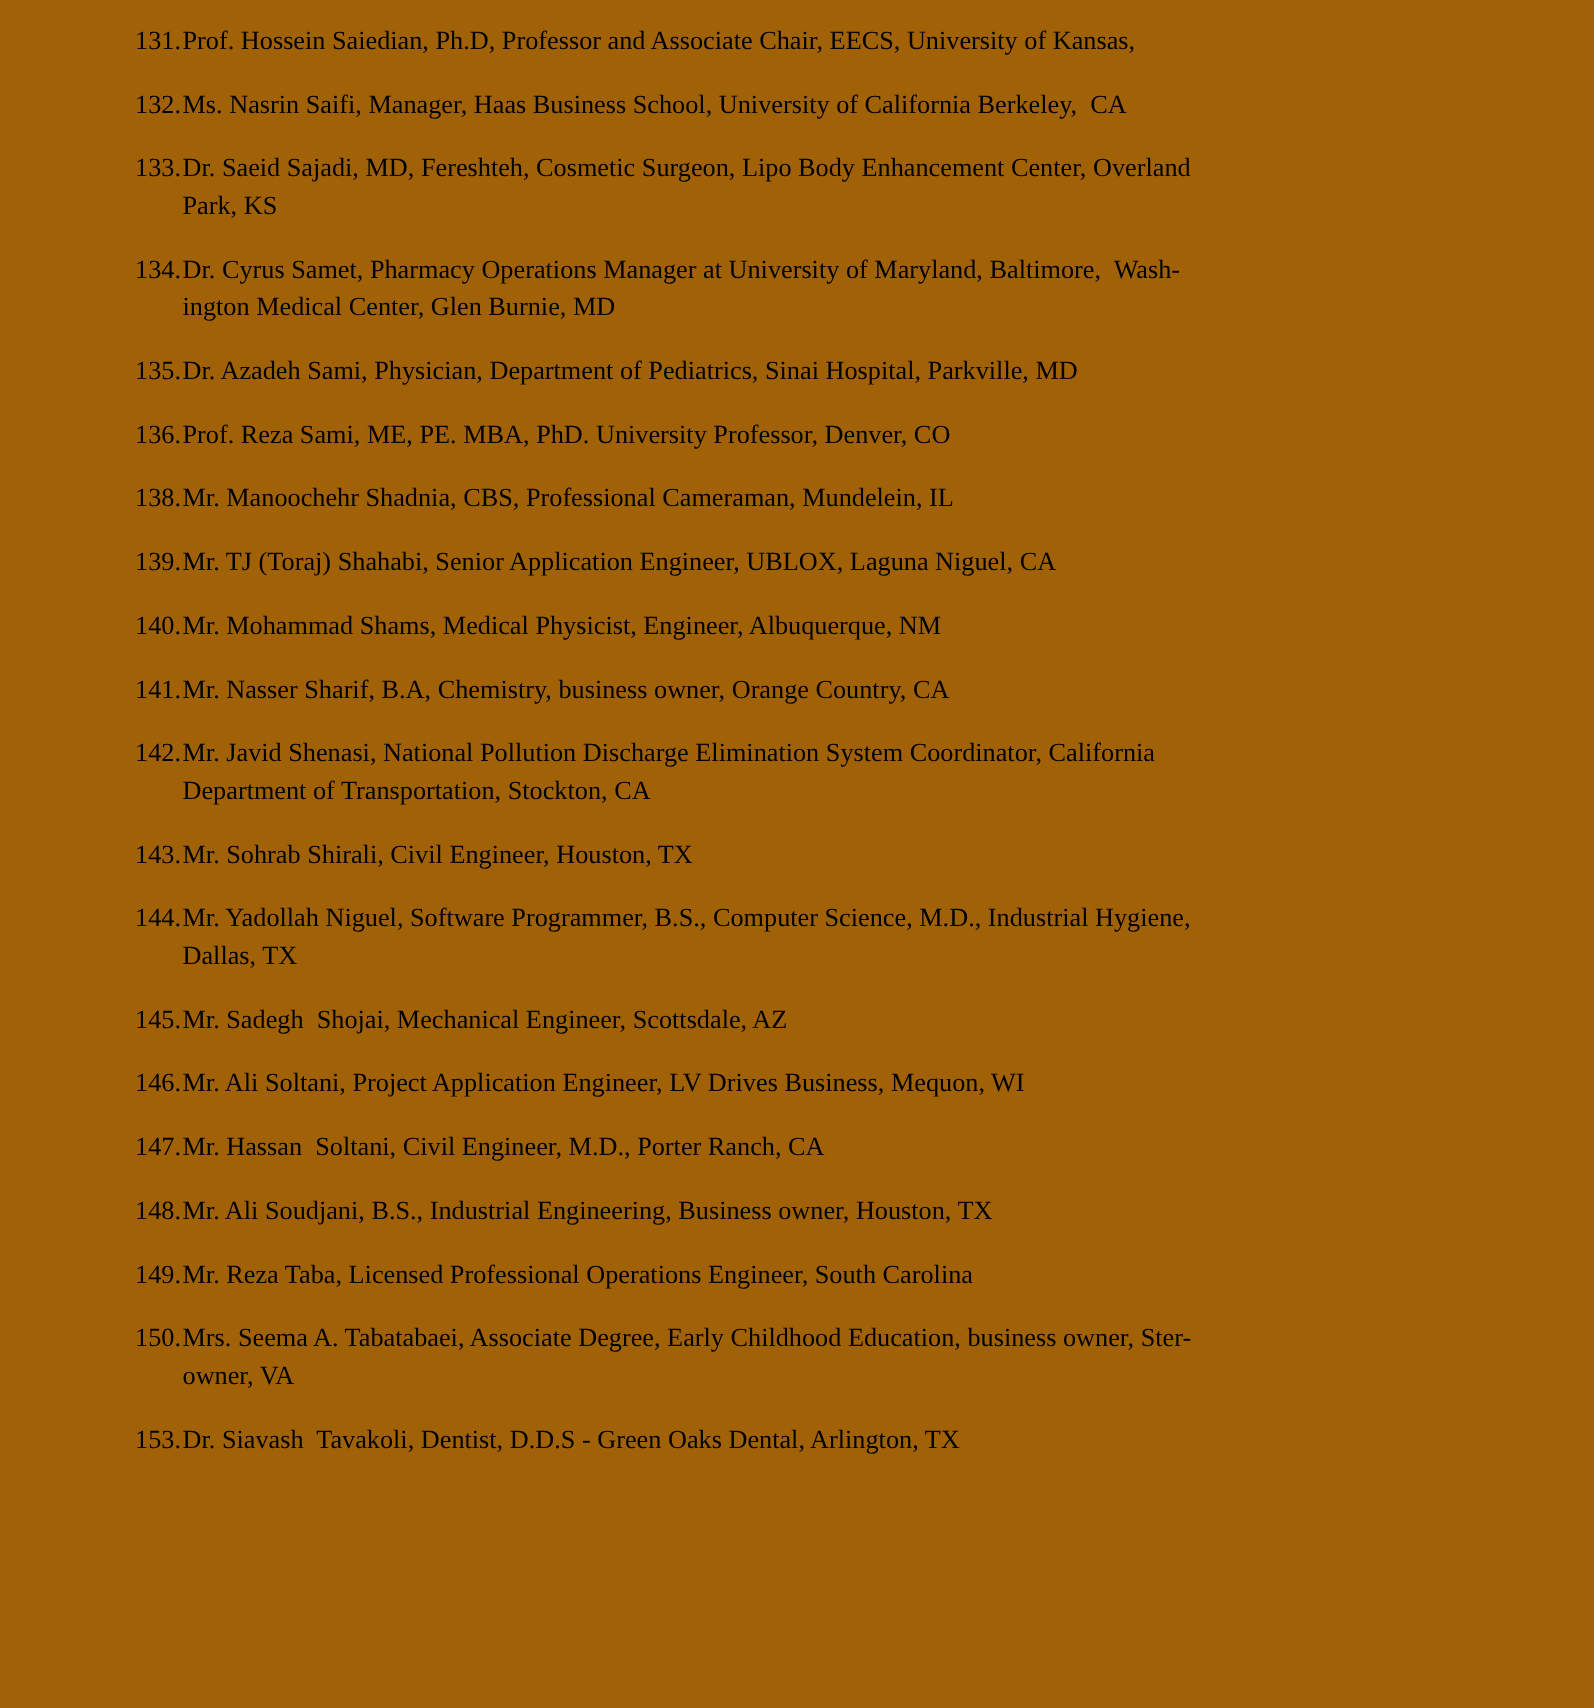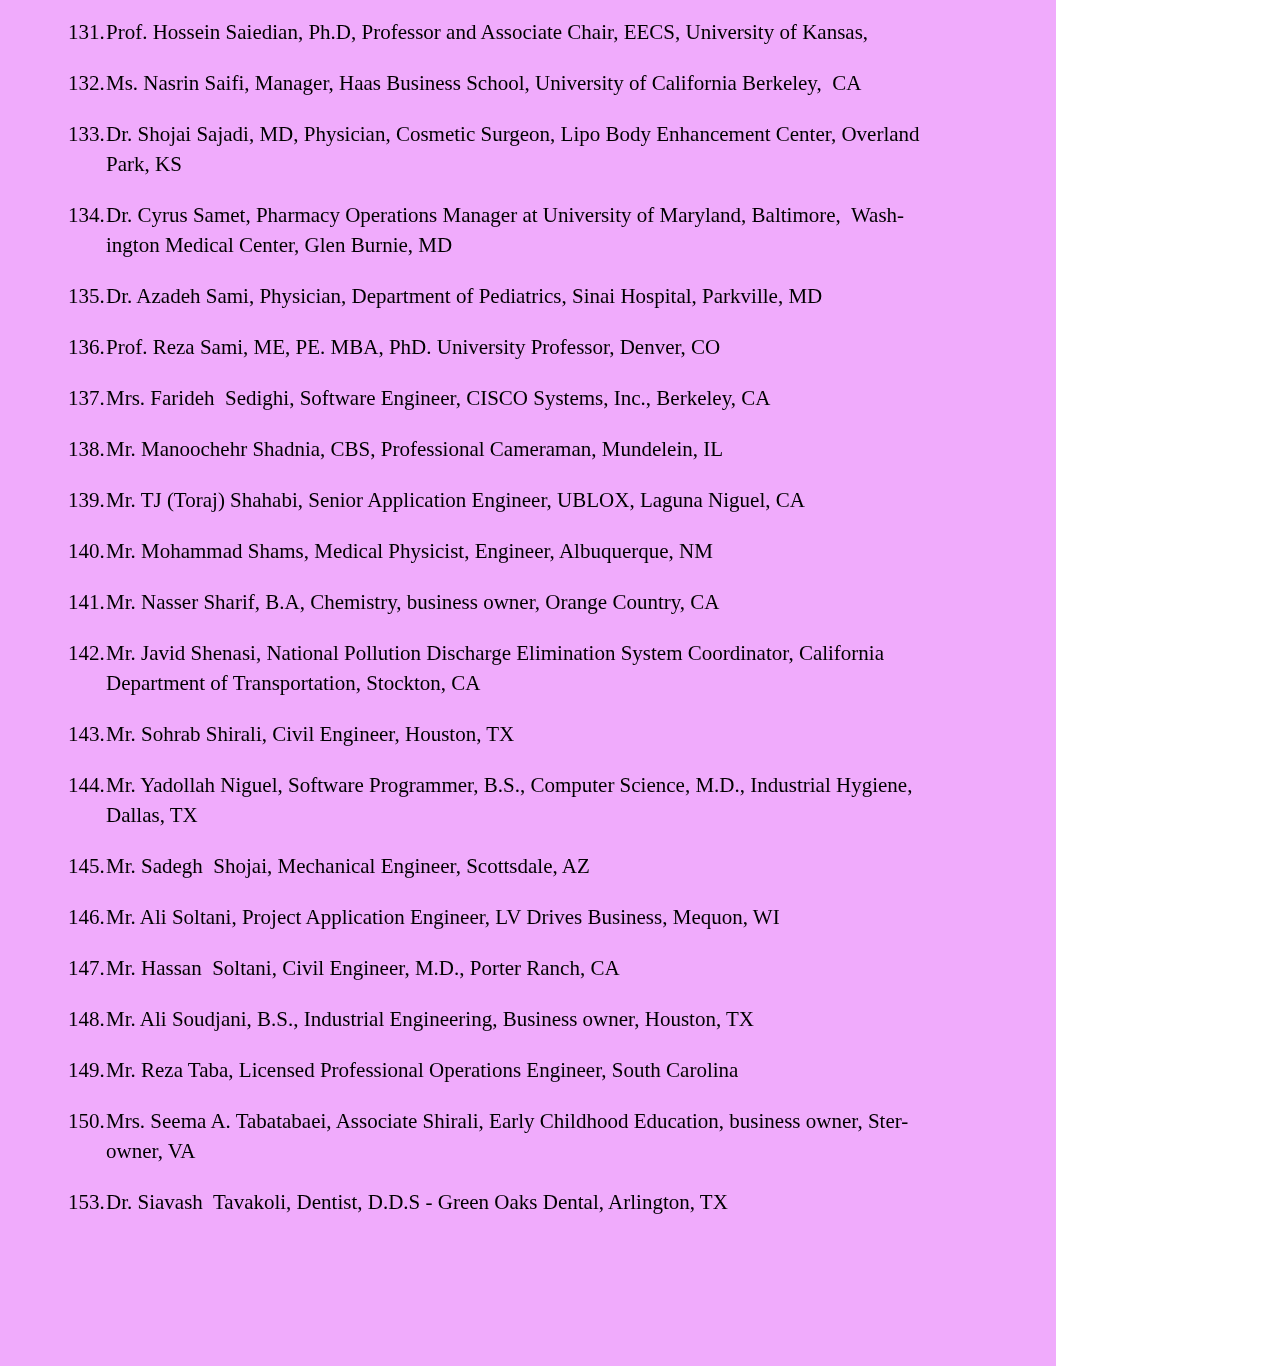--- a/index.html
+++ b/index.html
@@ -9,24 +9,24 @@
   }
   body {
     width: 1275px;
     height: 1366px;
     overflow: hidden;
     font-family: "Liberation Serif", "DejaVu Serif", serif;
     color: #000000;
   }
   .page {
     box-sizing: border-box;
-    width: 1056px;
+    width: 1275px;
     height: 1366px;
-    padding: 17px 100px 0 68px;
-    background: #f0abfc;
+    padding: 17px 100px 0 108px;
+    background: #a16207;
   }
   .list-item {
     font-size: 21px;
     line-height: 30px;
     margin: 0 0 21px 0;
   }
   .line {
     display: block;
     white-space: pre;
     padding-left: 38px;
@@ -45,35 +45,32 @@
 
 <div class="page">
   <div>
       <div class="list-item">
         <span class="line first"><span class="num">131.</span><span>Prof. Hossein Saiedian, Ph.D, Professor and Associate Chair, EECS, University of Kansas,</span></span>
       </div>
       <div class="list-item">
         <span class="line first"><span class="num">132.</span><span>Ms. Nasrin Saifi, Manager, Haas Business School, University of California Berkeley,  CA</span></span>
       </div>
       <div class="list-item">
-        <span class="line first"><span class="num">133.</span><span>Dr. Shojai Sajadi, MD, Physician, Cosmetic Surgeon, Lipo Body Enhancement Center, Overland</span></span>
+        <span class="line first"><span class="num">133.</span><span>Dr. Saeid Sajadi, MD, Fereshteh, Cosmetic Surgeon, Lipo Body Enhancement Center, Overland</span></span>
         <span class="line"><span>Park, KS</span></span>
       </div>
       <div class="list-item">
         <span class="line first"><span class="num">134.</span><span>Dr. Cyrus Samet, Pharmacy Operations Manager at University of Maryland, Baltimore,  Wash-</span></span>
         <span class="line"><span>ington Medical Center, Glen Burnie, MD</span></span>
       </div>
       <div class="list-item">
         <span class="line first"><span class="num">135.</span><span>Dr. Azadeh Sami, Physician, Department of Pediatrics, Sinai Hospital, Parkville, MD</span></span>
       </div>
       <div class="list-item">
         <span class="line first"><span class="num">136.</span><span>Prof. Reza Sami, ME, PE. MBA, PhD. University Professor, Denver, CO</span></span>
-      </div>
-      <div class="list-item">
-        <span class="line first"><span class="num">137.</span><span>Mrs. Farideh  Sedighi, Software Engineer, CISCO Systems, Inc., Berkeley, CA</span></span>
       </div>
       <div class="list-item">
         <span class="line first"><span class="num">138.</span><span>Mr. Manoochehr Shadnia, CBS, Professional Cameraman, Mundelein, IL</span></span>
       </div>
       <div class="list-item">
         <span class="line first"><span class="num">139.</span><span>Mr. TJ (Toraj) Shahabi, Senior Application Engineer, UBLOX, Laguna Niguel, CA</span></span>
       </div>
       <div class="list-item">
         <span class="line first"><span class="num">140.</span><span>Mr. Mohammad Shams, Medical Physicist, Engineer, Albuquerque, NM</span></span>
       </div>
@@ -100,20 +97,20 @@
       <div class="list-item">
         <span class="line first"><span class="num">147.</span><span>Mr. Hassan  Soltani, Civil Engineer, M.D., Porter Ranch, CA</span></span>
       </div>
       <div class="list-item">
         <span class="line first"><span class="num">148.</span><span>Mr. Ali Soudjani, B.S., Industrial Engineering, Business owner, Houston, TX</span></span>
       </div>
       <div class="list-item">
         <span class="line first"><span class="num">149.</span><span>Mr. Reza Taba, Licensed Professional Operations Engineer, South Carolina</span></span>
       </div>
       <div class="list-item">
-        <span class="line first"><span class="num">150.</span><span>Mrs. Seema A. Tabatabaei, Associate Shirali, Early Childhood Education, business owner, Ster-</span></span>
+        <span class="line first"><span class="num">150.</span><span>Mrs. Seema A. Tabatabaei, Associate Degree, Early Childhood Education, business owner, Ster-</span></span>
         <span class="line"><span>owner, VA</span></span>
       </div>
       <div class="list-item">
         <span class="line first"><span class="num">153.</span><span>Dr. Siavash  Tavakoli, Dentist, D.D.S - Green Oaks Dental, Arlington, TX</span></span>
       </div>
     </div>
 </div>
 
 </body></html>

